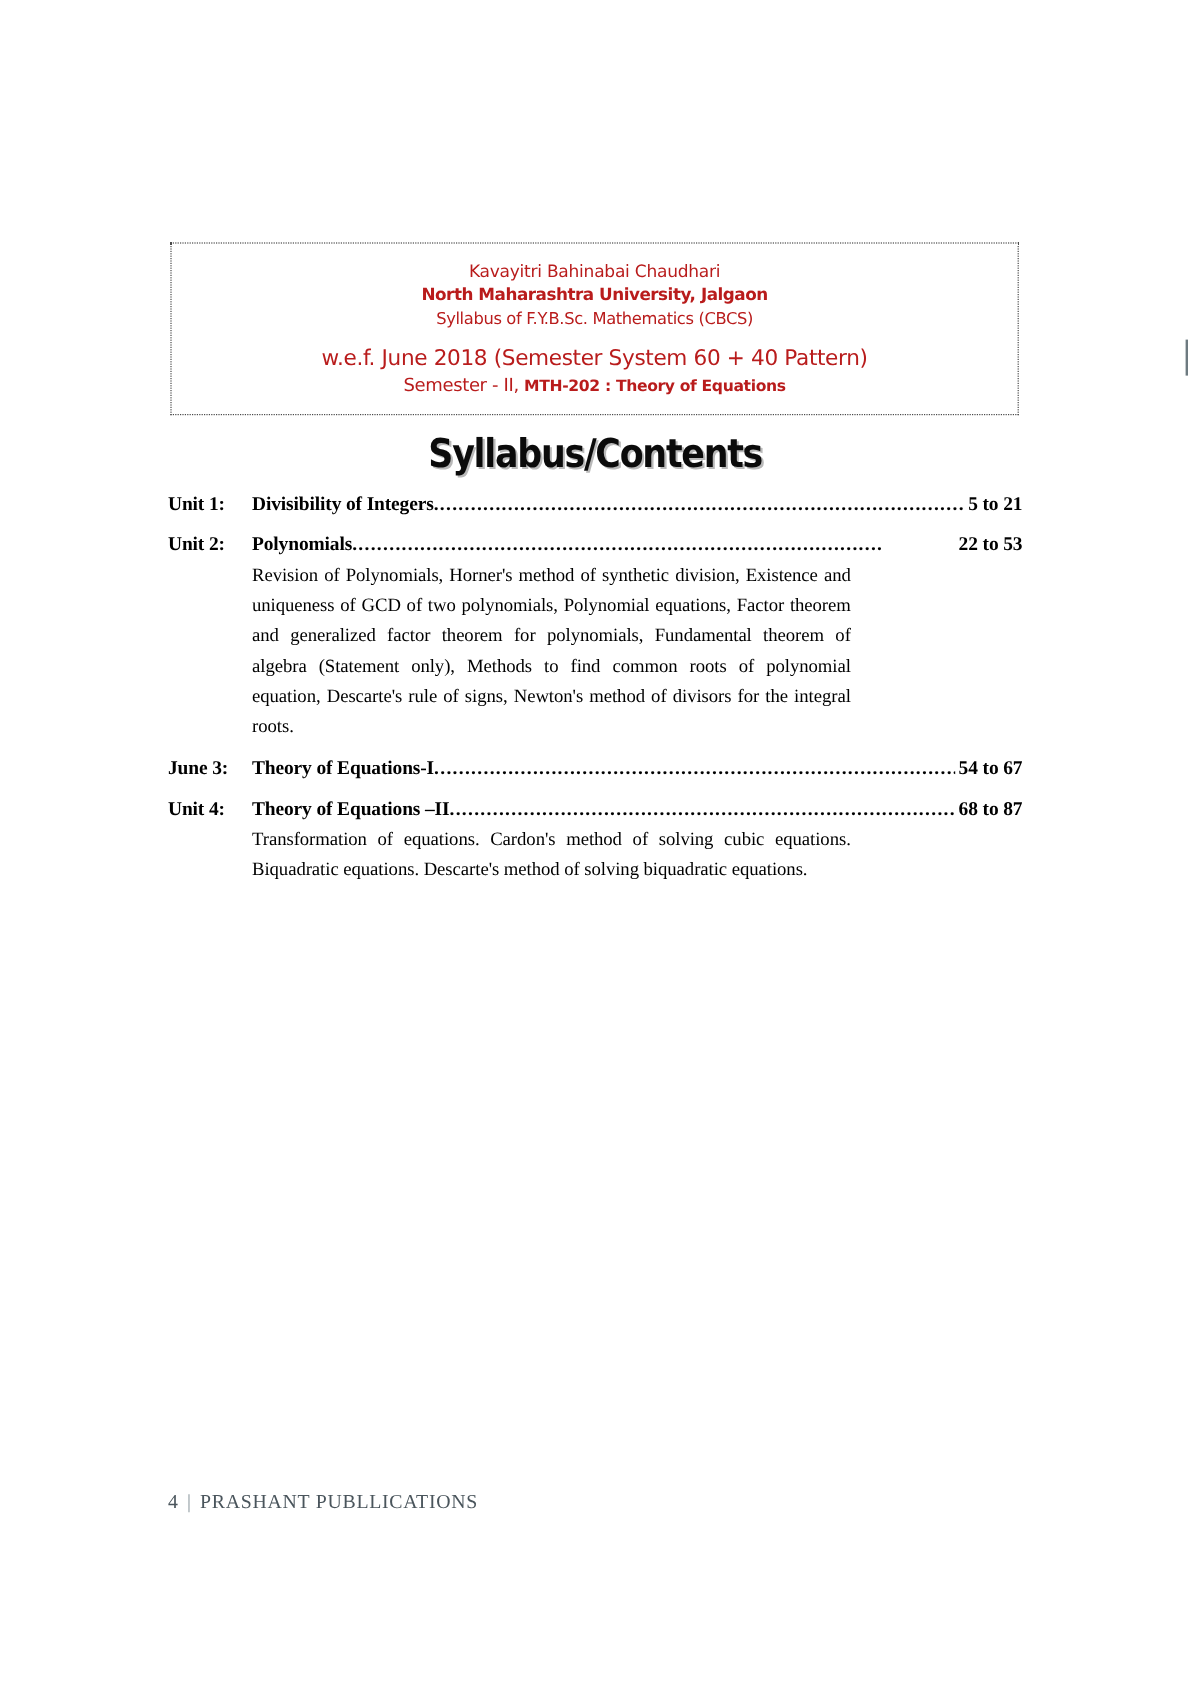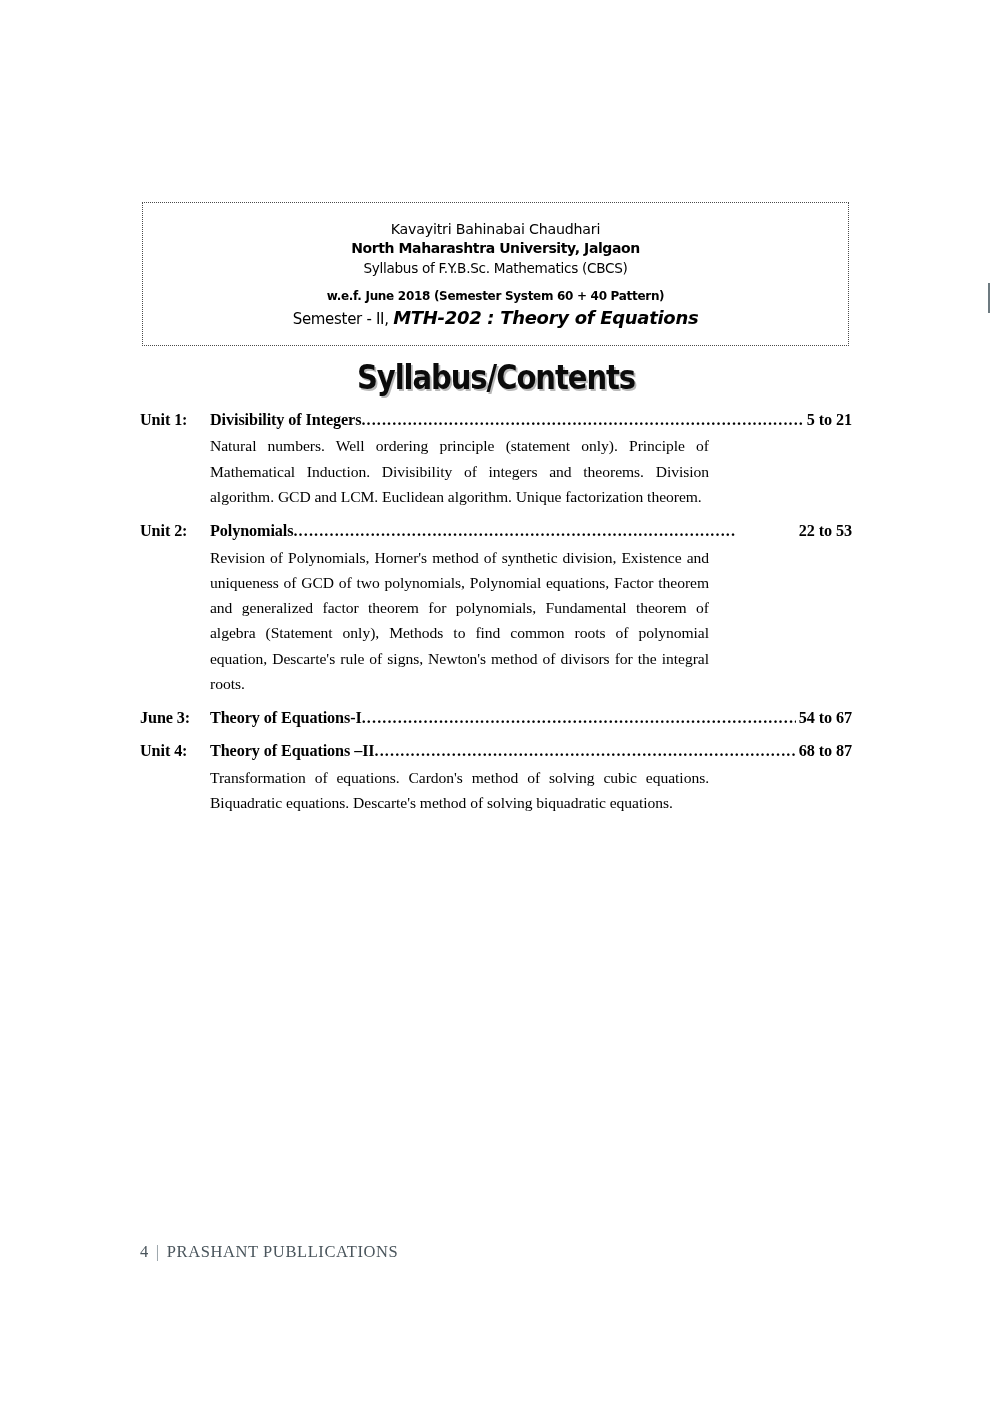--- a/index.html
+++ b/index.html
@@ -33,21 +33,21 @@
     box-sizing: border-box;
     display: flex;
     flex-direction: column;
     align-items: center;
     justify-content: center;
     padding-top: 2px;
   }
   .hdr-line {
     font-family: "DejaVu Sans", "Liberation Sans", sans-serif;
     text-align: left;
-    color: #000000;
+    color: #b91c1c;
     letter-spacing: -0.2px;
     line-height: 1.28;
     white-space: nowrap;
   }
   .hdr-uni {
     font-size: 14.2px;
     font-weight: 400;
     margin-bottom: 1px;
   }
   .hdr-univ-name {
@@ -56,34 +56,33 @@
     letter-spacing: -0.4px;
     margin-bottom: 2px;
   }
   .hdr-sub {
     font-size: 13.6px;
     font-weight: 400;
     letter-spacing: -0.3px;
     margin-bottom: 12px;
   }
   .hdr-wef {
-    font-size: 12px;
-    font-weight: 700;
+    font-size: 18px;
+    font-weight: 400;
     letter-spacing: -0.3px;
     margin-bottom: 2px;
   }
   .hdr-sem {
     font-size: 15px;
     font-weight: 400;
     letter-spacing: -0.3px;
   }
   .hdr-sem b {
     font-weight: 700;
-    font-size: 18px;
-    font-style: italic;
+    font-size: 13px;
   }
 
   
   .main-title {
     position: absolute;
     left: 0;
     top: 358px;
     width: 992px;
     text-align: center;
     font-family: "DejaVu Sans", "Liberation Sans", sans-serif;
@@ -196,21 +195,20 @@
 
   <div class="contents">
 
     <div class="unit-block">
       <div class="unit-head">
         <span class="unit-label">Unit 1:</span>
         <span class="unit-title">Divisibility of Integers</span>
         <span class="leader">......................................................................................</span>
         <span class="unit-pages">5 to 21</span>
       </div>
-      <div class="unit-desc">Natural numbers. Well ordering principle (statement only). Principle of Mathematical Induction. Divisibility of integers and theorems. Division algorithm. GCD and LCM. Euclidean algorithm. Unique factorization theorem.</div>
     </div>
 
     <div class="unit-block">
       <div class="unit-head">
         <span class="unit-label">Unit 2:</span>
         <span class="unit-title">Polynomials</span>
         <span class="leader">......................................................................................</span>
         <span class="unit-pages">22 to 53</span>
       </div>
       <div class="unit-desc">Revision of Polynomials, Horner's method of synthetic division, Existence and uniqueness of GCD of two polynomials, Polynomial equations, Factor theorem and generalized factor theorem for polynomials, Fundamental theorem of algebra (Statement only), Methods to find common roots of polynomial equation, Descarte's rule of signs, Newton's method of divisors for the integral roots.</div>

